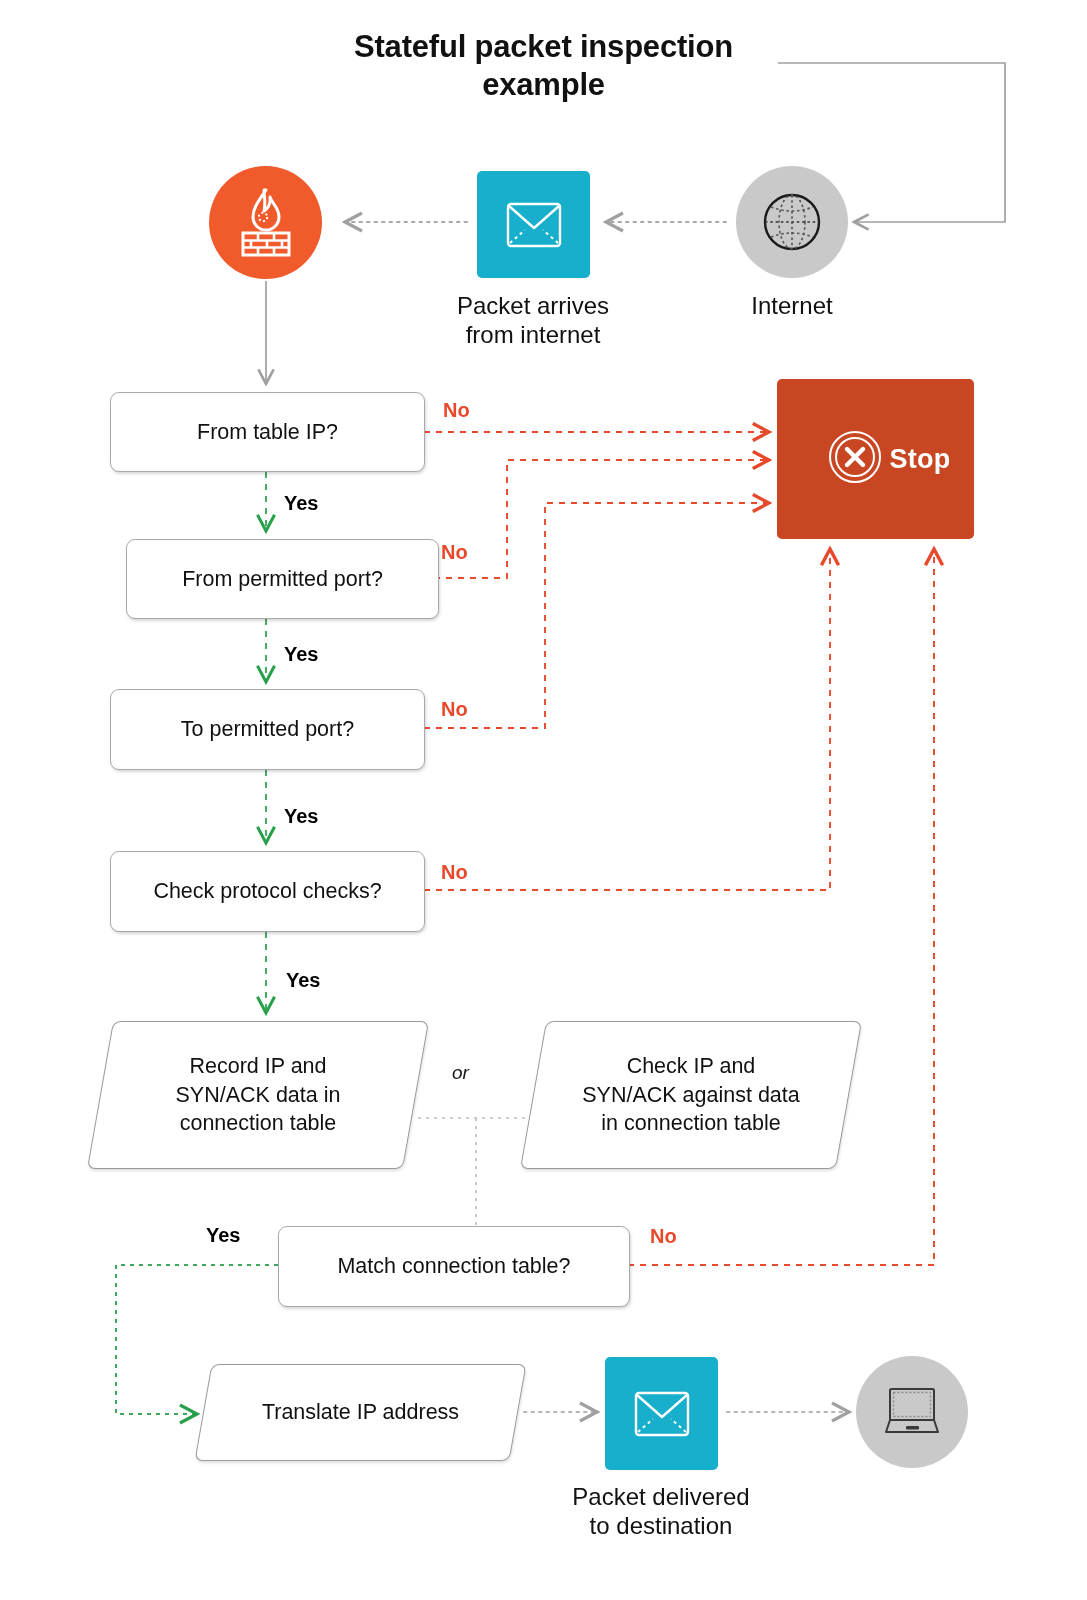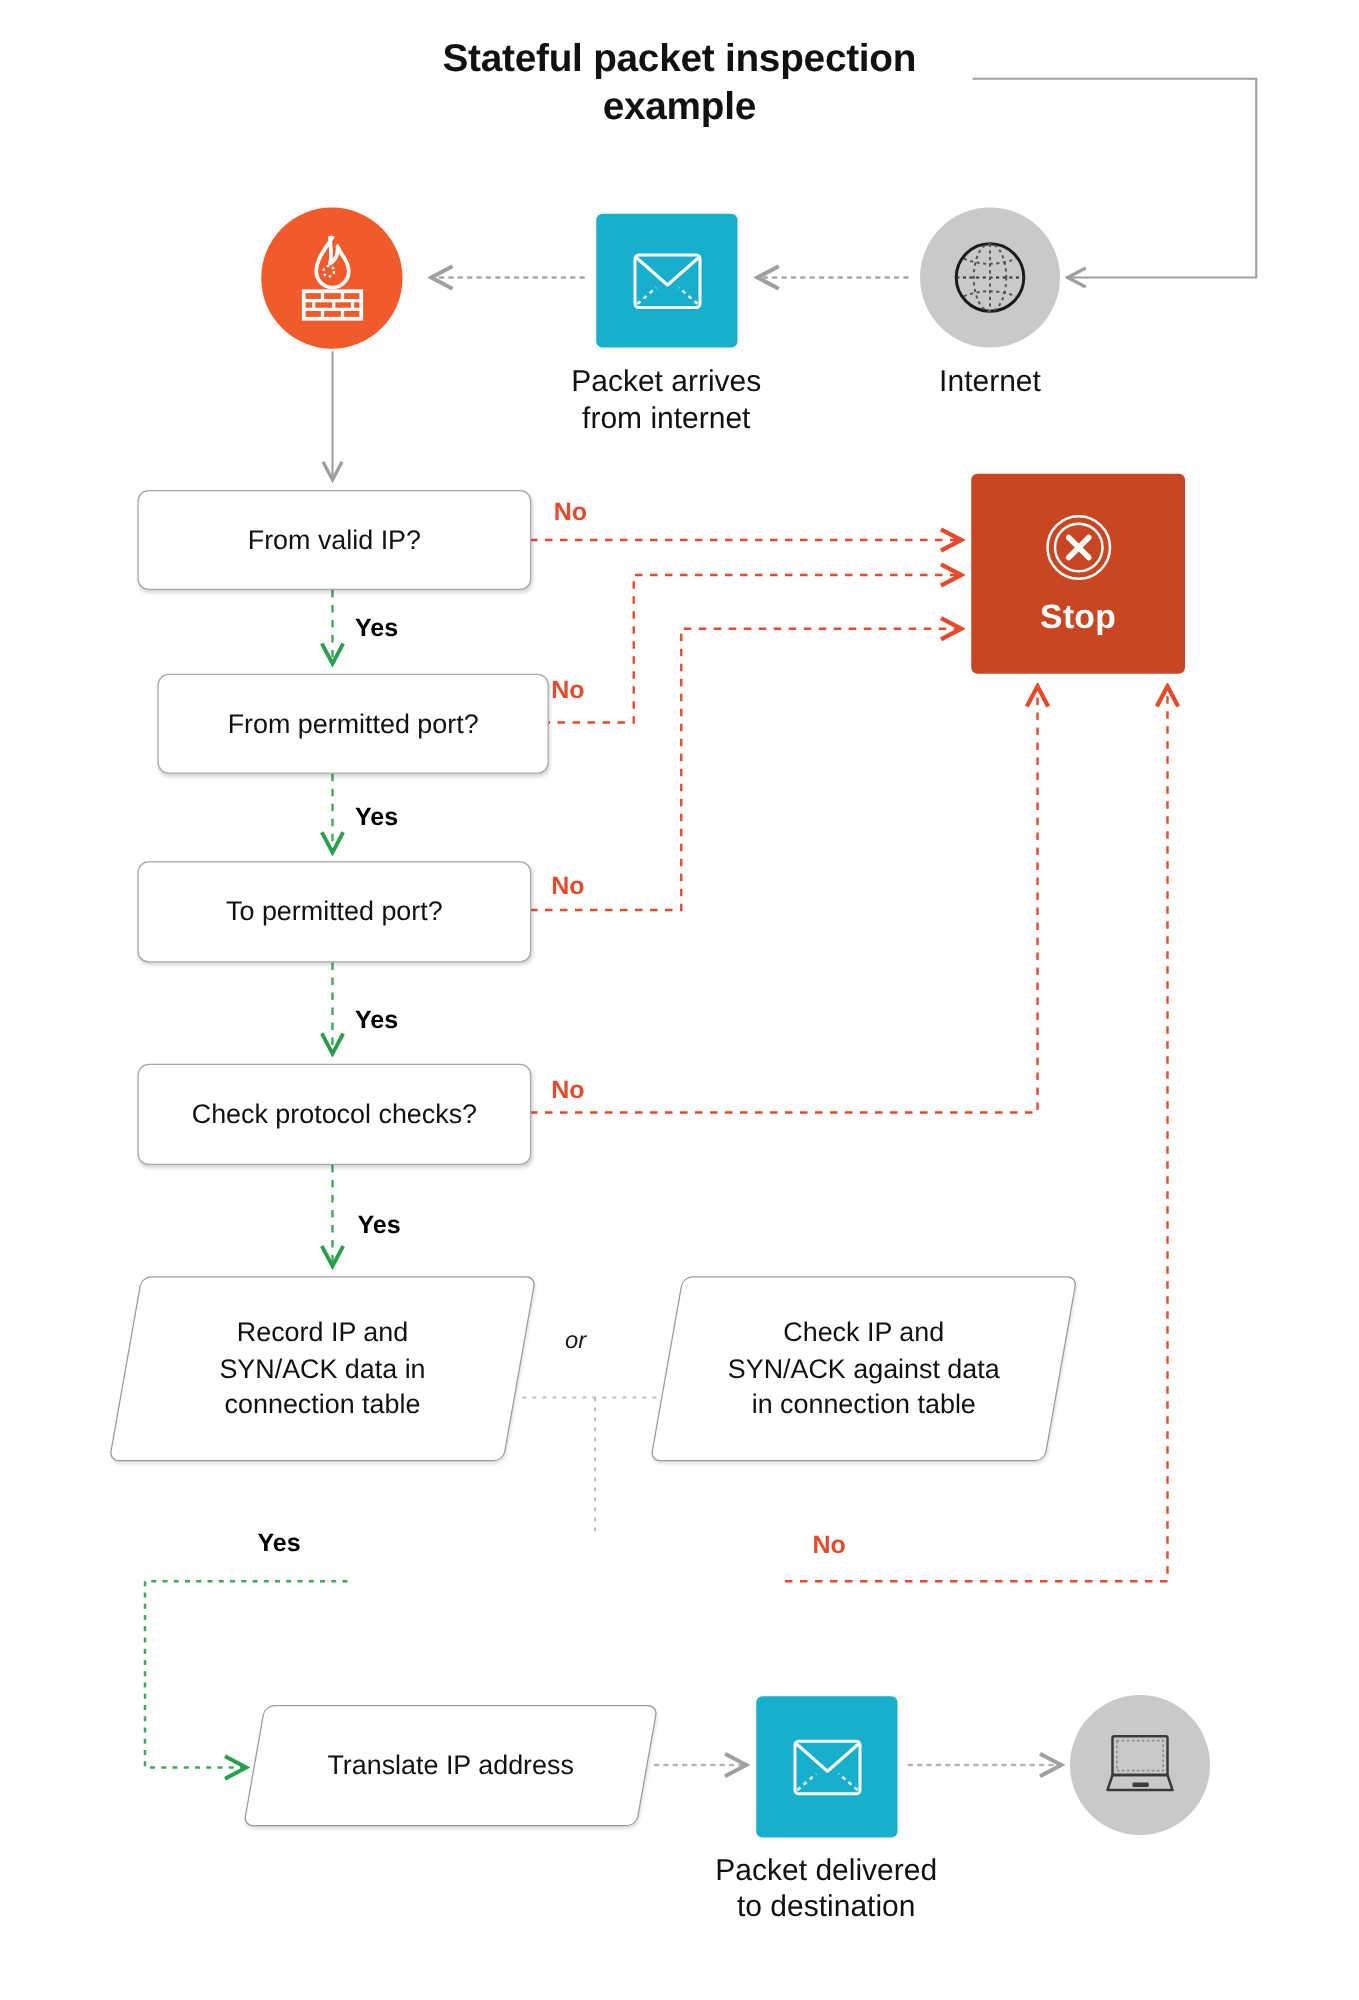--- a/index.html
+++ b/index.html
@@ -48,21 +48,21 @@
          transform:skewX(-10deg);box-shadow:1px 2px 3px rgba(0,0,0,0.13);}
   .pgram > .ptext{transform:skewX(10deg);width:100%;height:100%;
          display:flex;align-items:center;justify-content:center;
          font-size:21.5px;line-height:1.33;color:#111;text-align:center;}
   #p1{left:100px;top:1021px;width:314px;height:146px;}
   #p2{left:533px;top:1021px;width:314px;height:146px;}
   #p3{left:203px;top:1364px;width:313px;height:95px;}
 
   
   #stop{left:777px;top:379px;width:171px;height:160px;background:#C84722;border-radius:5px;
-        display:flex;flex-direction:column;align-items:center;justify-content:center;gap:7px;}
+        display:flex;flex-direction:row;align-items:center;justify-content:center;gap:7px;padding-left:26px;}
   #stop-label{color:#ffffff;font-size:27px;font-weight:bold;letter-spacing:0.2px;}
 
   
   .elab{font-size:20px;font-weight:bold;}
   .yes{color:#000000;}
   .no{color:#E8492B;}
   .or{font-size:19px;font-style:italic;color:#1a1a1a;}
 
   #y1{left:284px;top:492px;} #y2{left:284px;top:643px;}
   #y3{left:284px;top:805px;} #y4{left:286px;top:969px;}
@@ -184,30 +184,33 @@
     </svg>
   </div>
 
   <div class="abs cap" id="cap-packet">
     <div>Packet arrives</div>
     <div>from internet</div>
   </div>
   <div class="abs cap" id="cap-internet">Internet</div>
 
   <div class="abs dbox" id="d1">
-    <span>From valid IP?</span>
+    <span>From table IP?</span>
   </div>
   <div class="abs dbox" id="d2">
     <span>From permitted port?</span>
   </div>
   <div class="abs dbox" id="d3">
     <span>To permitted port?</span>
   </div>
   <div class="abs dbox" id="d4">
     <span>Check protocol checks?</span>
+  </div>
+  <div class="abs dbox" id="d5">
+    <span>Match connection table?</span>
   </div>
 
   <div class="abs pgram" id="p1">
     <div class="ptext">
       <div>
         <div>Record IP and</div>
         <div>SYN/ACK data in</div>
         <div>connection table</div>
       </div>
     </div>

